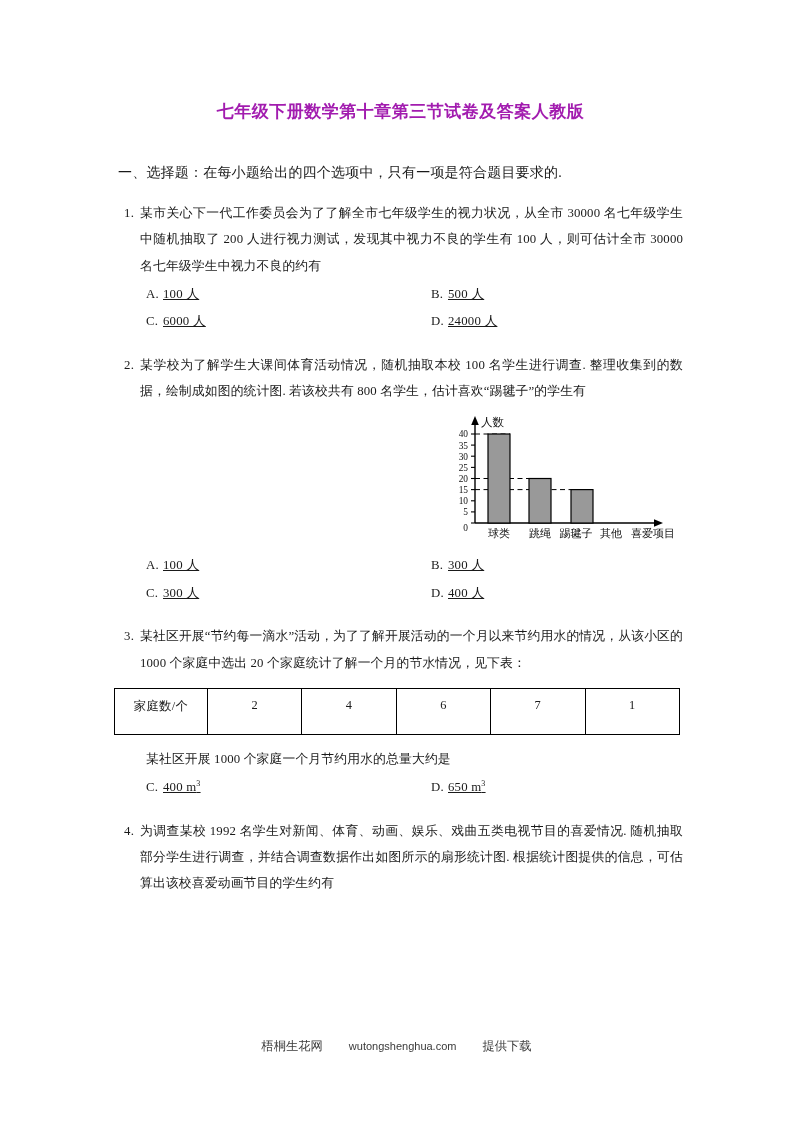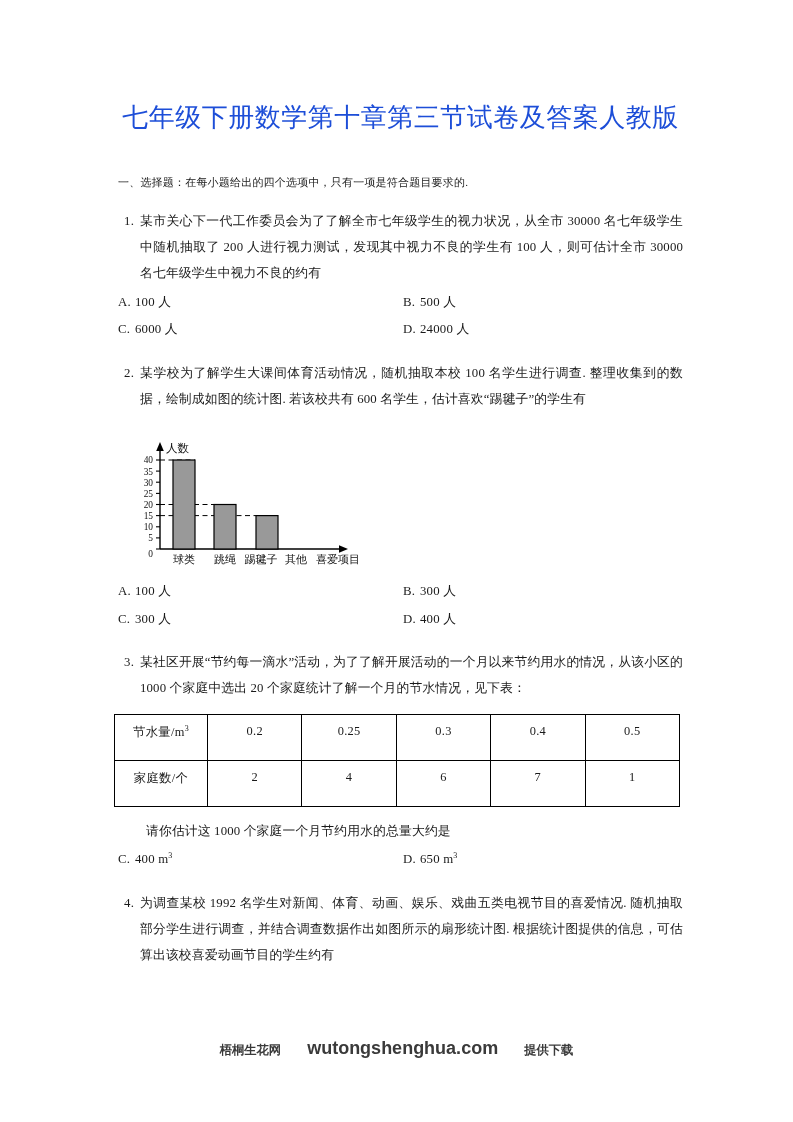--- a/index.html
+++ b/index.html
@@ -24,33 +24,33 @@
   }
   .content {
     position: absolute;
     left: 118px;
     top: 92px;
     width: 565px;
   }
 
   
   .doc-title {
-    font-size: 26px;
-    font-weight: normal;
+    font-size: 17px;
+    font-weight: bold;
     text-align: center;
     letter-spacing: 0.5px;
     margin: 0 0 0 0;
     padding-top: 8px;
     line-height: 1.4;
-    color: #1d4ed8;
+    color: #a21caf;
   }
 
   
   .section-intro {
-    font-size: 11px;
+    font-size: 14px;
     margin-top: 38px;
     line-height: 1.6;
     color: #1a1a1a;
     letter-spacing: 0.2px;
   }
 
   
   .question {
     margin-top: 16px;
   }
@@ -70,21 +70,23 @@
   }
   .q-text {
     flex: 1;
     text-align: justify;
     text-justify: inter-ideograph;
   }
 
   
   .options {
     margin-top: 2px;
+    margin-left: 28px;
     width: 520px;
+    text-decoration: underline;
   }
   .opt-row {
     display: flex;
     font-size: 12.8px;
     line-height: 2.15;
   }
   .opt {
     width: 285px;
     flex: 0 0 285px;
     letter-spacing: 0.2px;
@@ -94,24 +96,24 @@
     min-width: 17px;
   }
   sup.cube {
     font-size: 8px;
     vertical-align: super;
     line-height: 0;
   }
 
   
   .chart-wrap {
-    margin-top: 24px;
+    margin-top: 6px;
     margin-bottom: 2px;
     display: flex;
-    justify-content: flex-start;
+    justify-content: flex-end;
   }
 
   
   .tbl-wrap {
     margin-top: 12px;
     margin-left: -4px;
   }
   table.data-table {
     border-collapse: collapse;
     width: 566px;
@@ -141,26 +143,26 @@
   
   .footer {
     position: absolute;
     left: 0;
     top: 1038px;
     width: 793px;
     text-align: center;
     font-size: 12.3px;
     color: #3a3a3a;
   }
-  .footer span { display: inline-block; font-weight: bold; }
+  .footer span { display: inline-block; }
   .footer .gap1 { width: 26px; }
   .footer .gap2 { width: 26px; }
   .footer .site {
     font-family: "Liberation Sans", "DejaVu Sans", sans-serif;
-    font-size: 18px;
+    font-size: 11px;
     text-align: right;
   }
 </style>
 </head>
 <body>
 
 <div class="page">
 
   <div class="content">
 
@@ -189,21 +191,21 @@
           <div class="opt">
             <span class="opt-label">D.</span><span>24000 人</span>
           </div>
         </div>
       </div>
     </div>
 
     <div class="question">
       <div class="q-body">
         <div class="q-num">2.</div>
-        <div class="q-text">某学校为了解学生大课间体育活动情况，随机抽取本校 100 名学生进行调查. 整理收集到的数据，绘制成如图的统计图. 若该校共有 600 名学生，估计喜欢“踢毽子”的学生有</div>
+        <div class="q-text">某学校为了解学生大课间体育活动情况，随机抽取本校 100 名学生进行调查. 整理收集到的数据，绘制成如图的统计图. 若该校共有 800 名学生，估计喜欢“踢毽子”的学生有</div>
       </div>
 
       <div class="chart-wrap">
         <svg width="250" height="140" viewBox="0 0 250 140">
 
           <line x1="42" y1="14" x2="42" y2="113" stroke="#000" stroke-width="1.4"></line>
           <polygon points="42,6 38.2,15 45.8,15" fill="#000"></polygon>
 
           <line x1="42" y1="113" x2="222" y2="113" stroke="#000" stroke-width="1.4"></line>
           <polygon points="230,113 221,109.2 221,116.8" fill="#000"></polygon>
@@ -274,40 +276,32 @@
     <div class="question">
       <div class="q-body">
         <div class="q-num">3.</div>
         <div class="q-text">某社区开展“节约每一滴水”活动，为了了解开展活动的一个月以来节约用水的情况，从该小区的 1000 个家庭中选出 20 个家庭统计了解一个月的节水情况，见下表：</div>
       </div>
 
       <div class="tbl-wrap">
         <table class="data-table">
           <tbody>
             <tr>
-              <td class="hdr"><span>节水量/m</span><sup class="cube">3</sup></td>
-              <td>0.2</td>
-              <td>0.25</td>
-              <td>0.3</td>
-              <td>0.4</td>
-              <td>0.5</td>
-            </tr>
-            <tr>
               <td class="hdr">家庭数/个</td>
               <td>2</td>
               <td>4</td>
               <td>6</td>
               <td>7</td>
               <td>1</td>
             </tr>
           </tbody>
         </table>
       </div>
 
-      <div class="sub-prompt">请你估计这 1000 个家庭一个月节约用水的总量大约是</div>
+      <div class="sub-prompt">某社区开展 1000 个家庭一个月节约用水的总量大约是</div>
 
       <div class="options">
         <div class="opt-row">
           <div class="opt">
             <span class="opt-label">C.</span><span>400 m</span><sup class="cube">3</sup>
           </div>
           <div class="opt">
             <span class="opt-label">D.</span><span>650 m</span><sup class="cube">3</sup>
           </div>
         </div>

